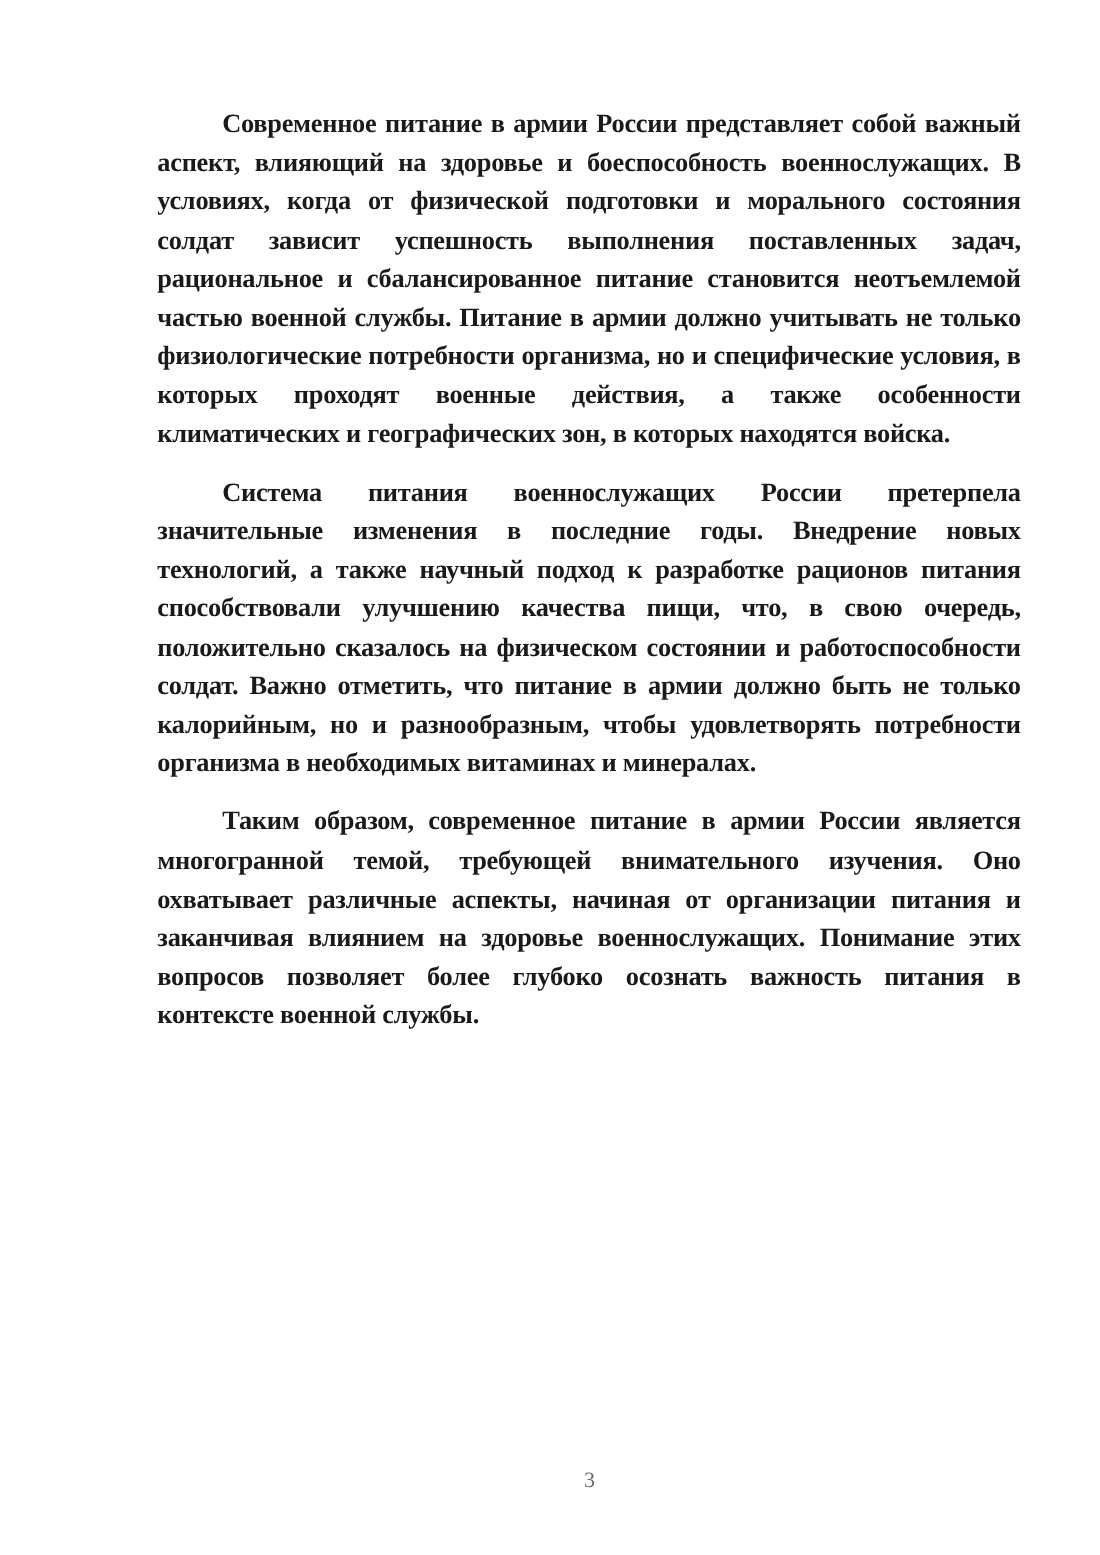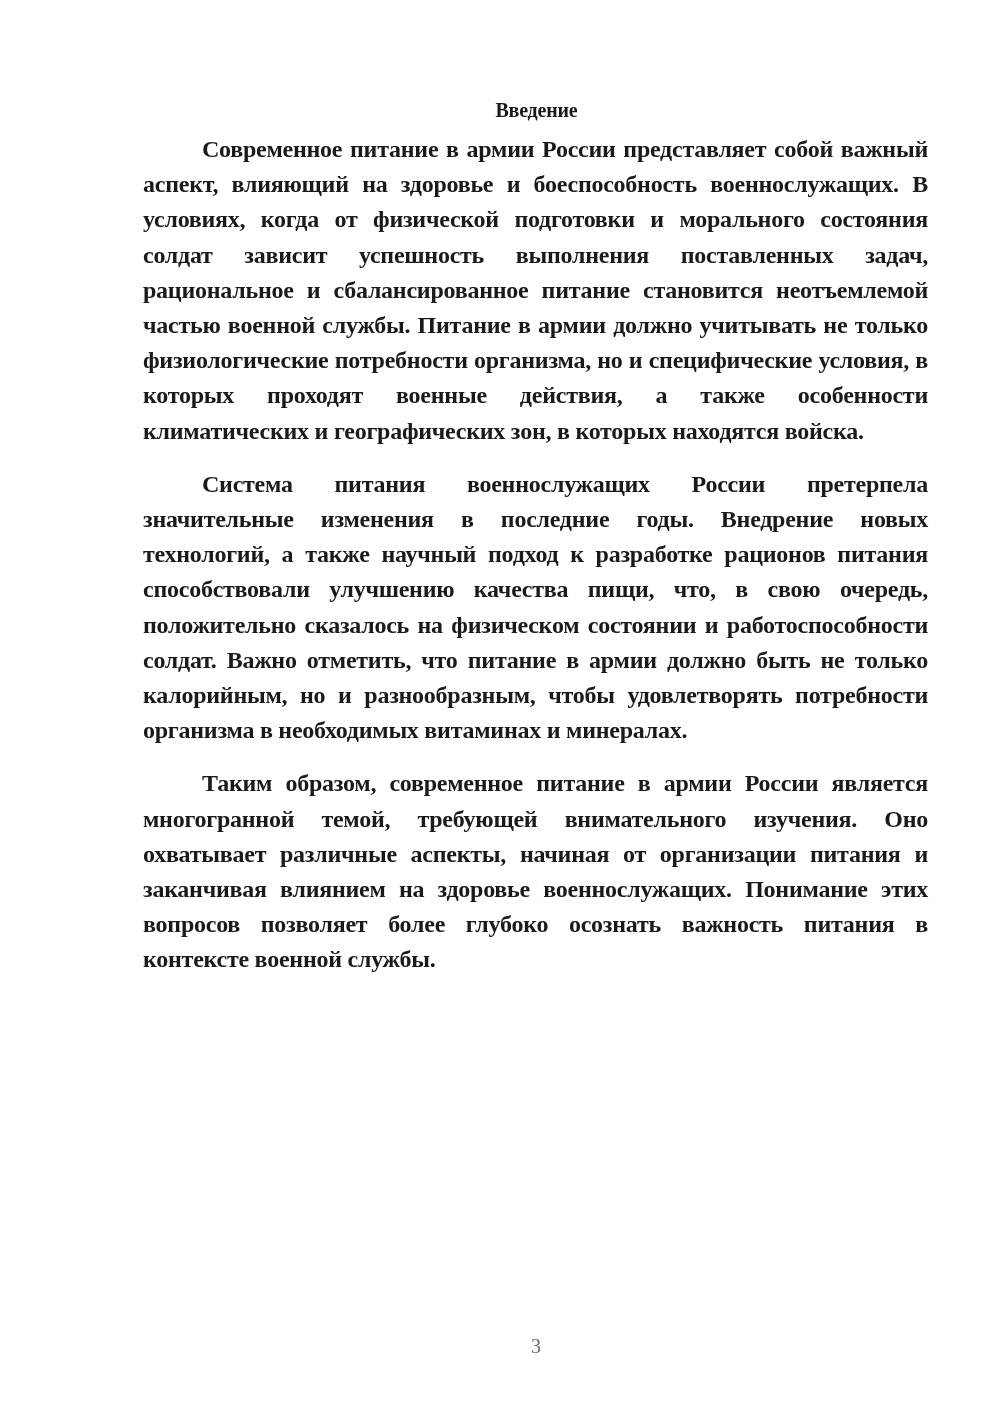--- a/index.html
+++ b/index.html
@@ -57,19 +57,18 @@
       color: #6b6b6b;
       padding-left: 72px;
       box-sizing: border-box;
     }
   </style>
 </head>
 <body>
 
 <div class="page">
   <div class="content">
-    <h1 class="title">Введение</h1>
     <p class="para">Современное питание в армии России представляет собой важный аспект, влияющий на здоровье и боеспособность военнослужащих. В условиях, когда от физической подготовки и морального состояния солдат зависит успешность выполнения поставленных задач, рациональное и сбалансированное питание становится неотъемлемой частью военной службы. Питание в армии должно учитывать не только физиологические потребности организма, но и специфические условия, в которых проходят военные действия, а также особенности климатических и географических зон, в которых находятся войска.</p>
     <p class="para">Система питания военнослужащих России претерпела значительные изменения в последние годы. Внедрение новых технологий, а также научный подход к разработке рационов питания способствовали улучшению качества пищи, что, в свою очередь, положительно сказалось на физическом состоянии и работоспособности солдат. Важно отметить, что питание в армии должно быть не только калорийным, но и разнообразным, чтобы удовлетворять потребности организма в необходимых витаминах и минералах.</p>
     <p class="para">Таким образом, современное питание в армии России является многогранной темой, требующей внимательного изучения. Оно охватывает различные аспекты, начиная от организации питания и заканчивая влиянием на здоровье военнослужащих. Понимание этих вопросов позволяет более глубоко осознать важность питания в контексте военной службы.</p>
   </div>
   <div class="page-number">3</div>
 </div>
 
 </body></html>

